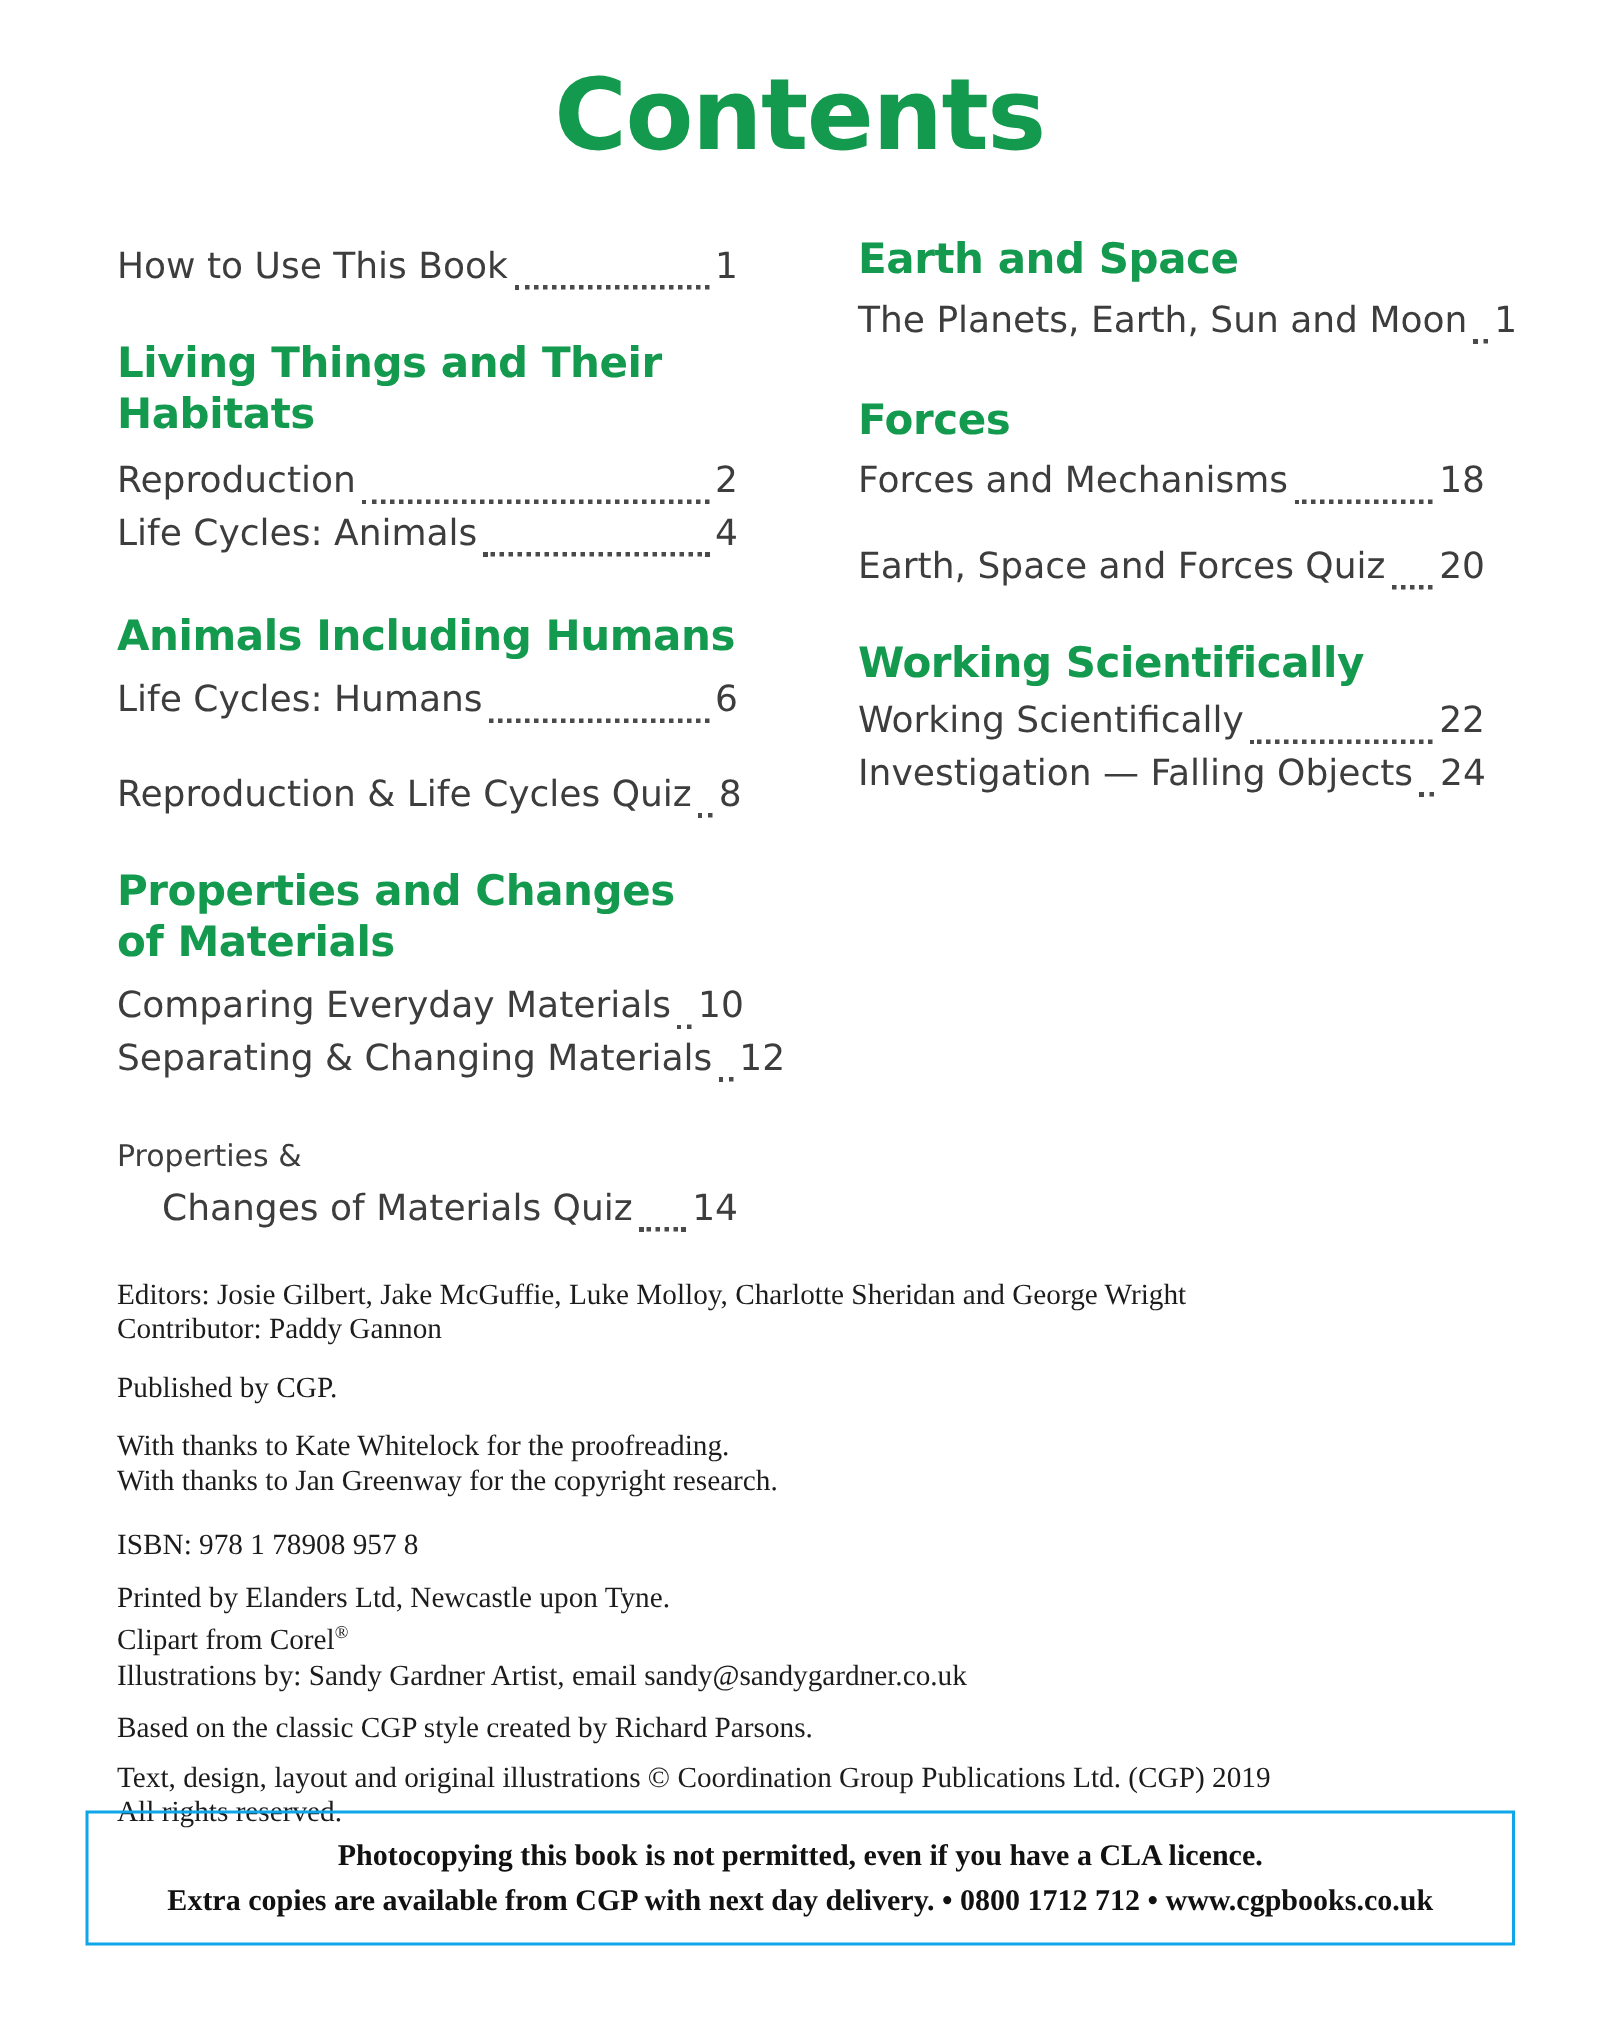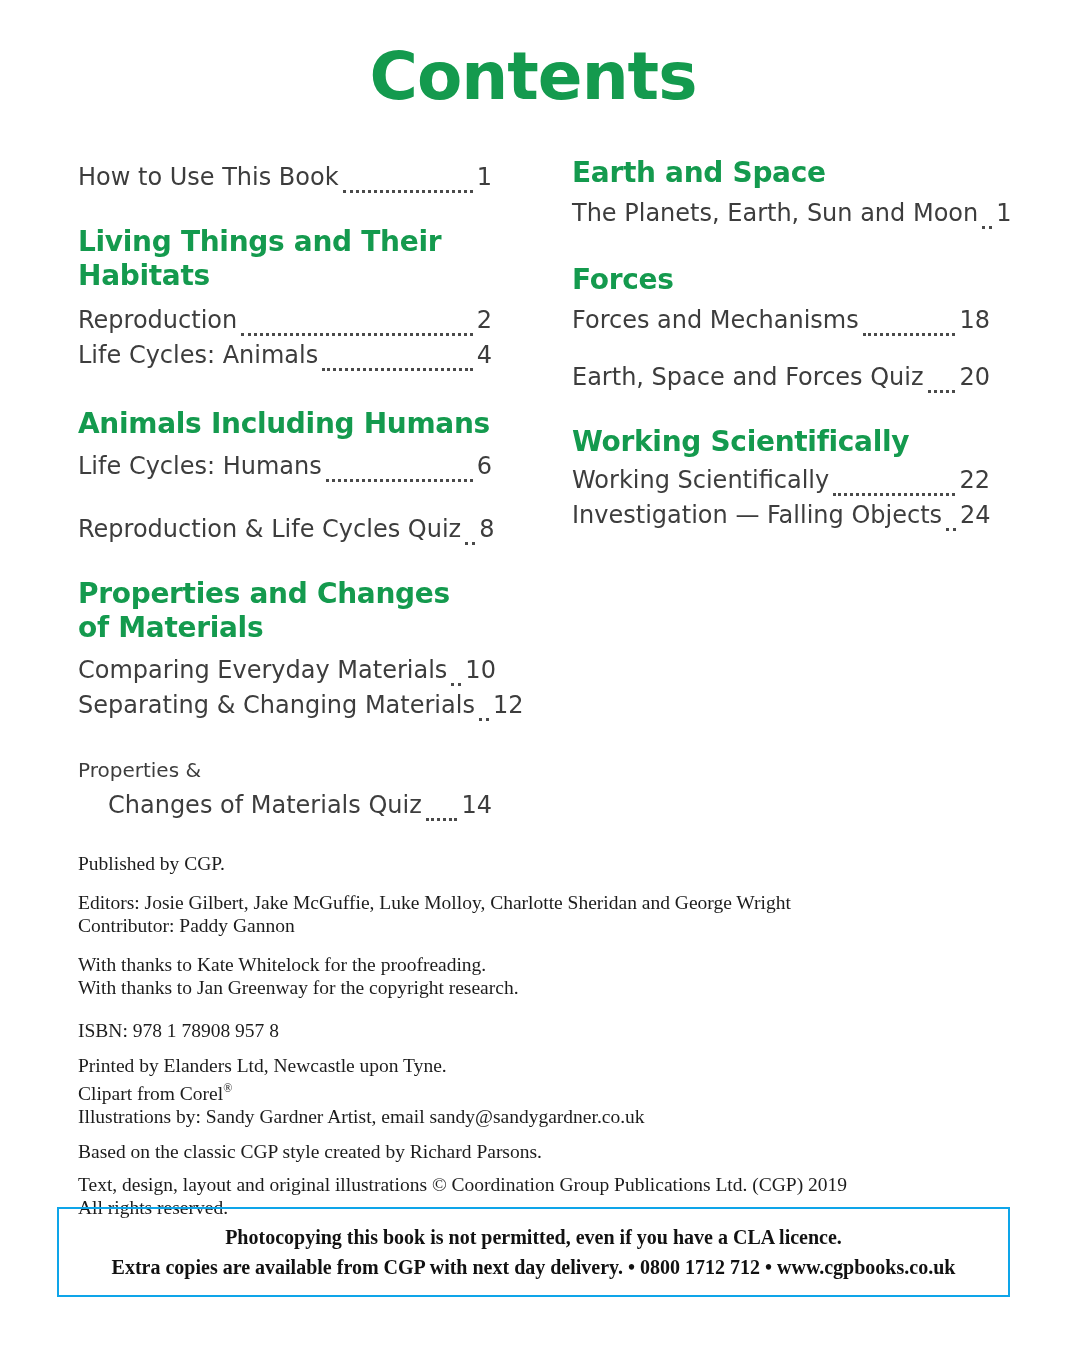--- a/index.html
+++ b/index.html
@@ -180,23 +180,23 @@
     </div>
     <div class="entry">
       <span class="lbl">Investigation — Falling Objects</span>
       <span class="leader"></span>
       <span class="pg">24</span>
     </div>
 
   </div>
 
   <div class="pub">
-    <p>Published by CGP.</p>
     <p><span>Editors: Josie Gilbert, Jake McGuffie, Luke Molloy, Charlotte Sheridan and George Wright</span><br>
        <span>Contributor: Paddy Gannon</span></p>
+    <p>Published by CGP.</p>
     <p><span>With thanks to Kate Whitelock for the proofreading.</span><br>
        <span>With thanks to Jan Greenway for the copyright research.</span></p>
     <p style="margin-top:20px;">ISBN: 978 1 78908 957 8</p>
     <p style="margin-top:12px;"><span>Printed by Elanders Ltd, Newcastle upon Tyne.</span><br>
        <span>Clipart from Corel</span><sup>®</sup><br>
        <span>Illustrations by: Sandy Gardner Artist, email sandy@sandygardner.co.uk</span></p>
     <p style="margin-top:12px;">Based on the classic CGP style created by Richard Parsons.</p>
     <p style="margin-top:10px;"><span>Text, design, layout and original illustrations © Coordination Group Publications Ltd. (CGP) 2019</span><br>
        <span>All rights reserved.</span></p>
   </div>

